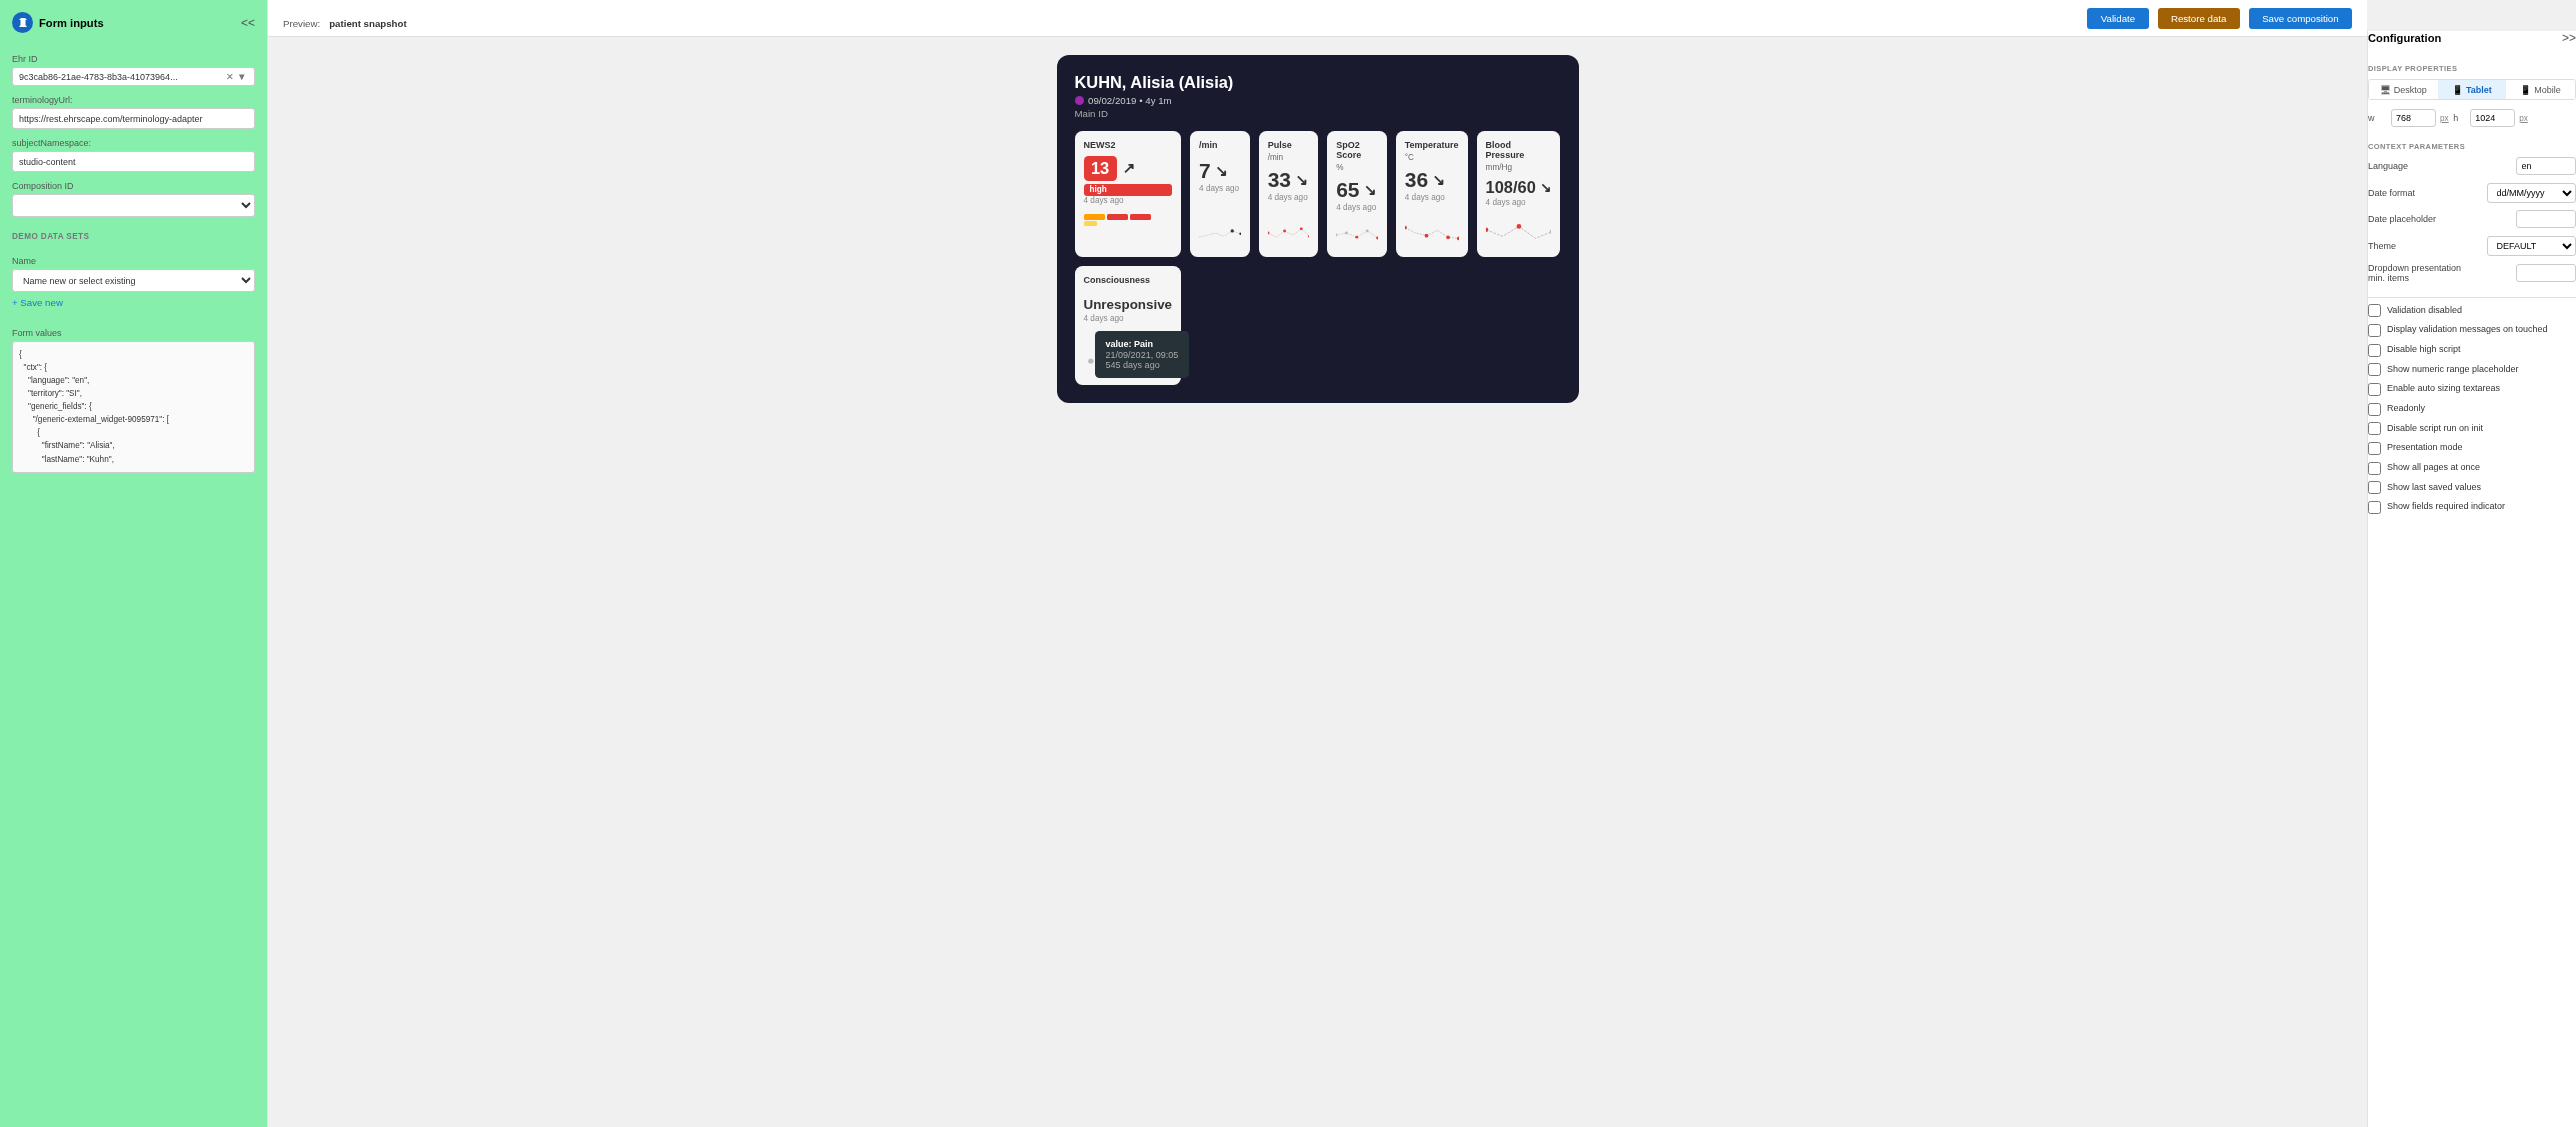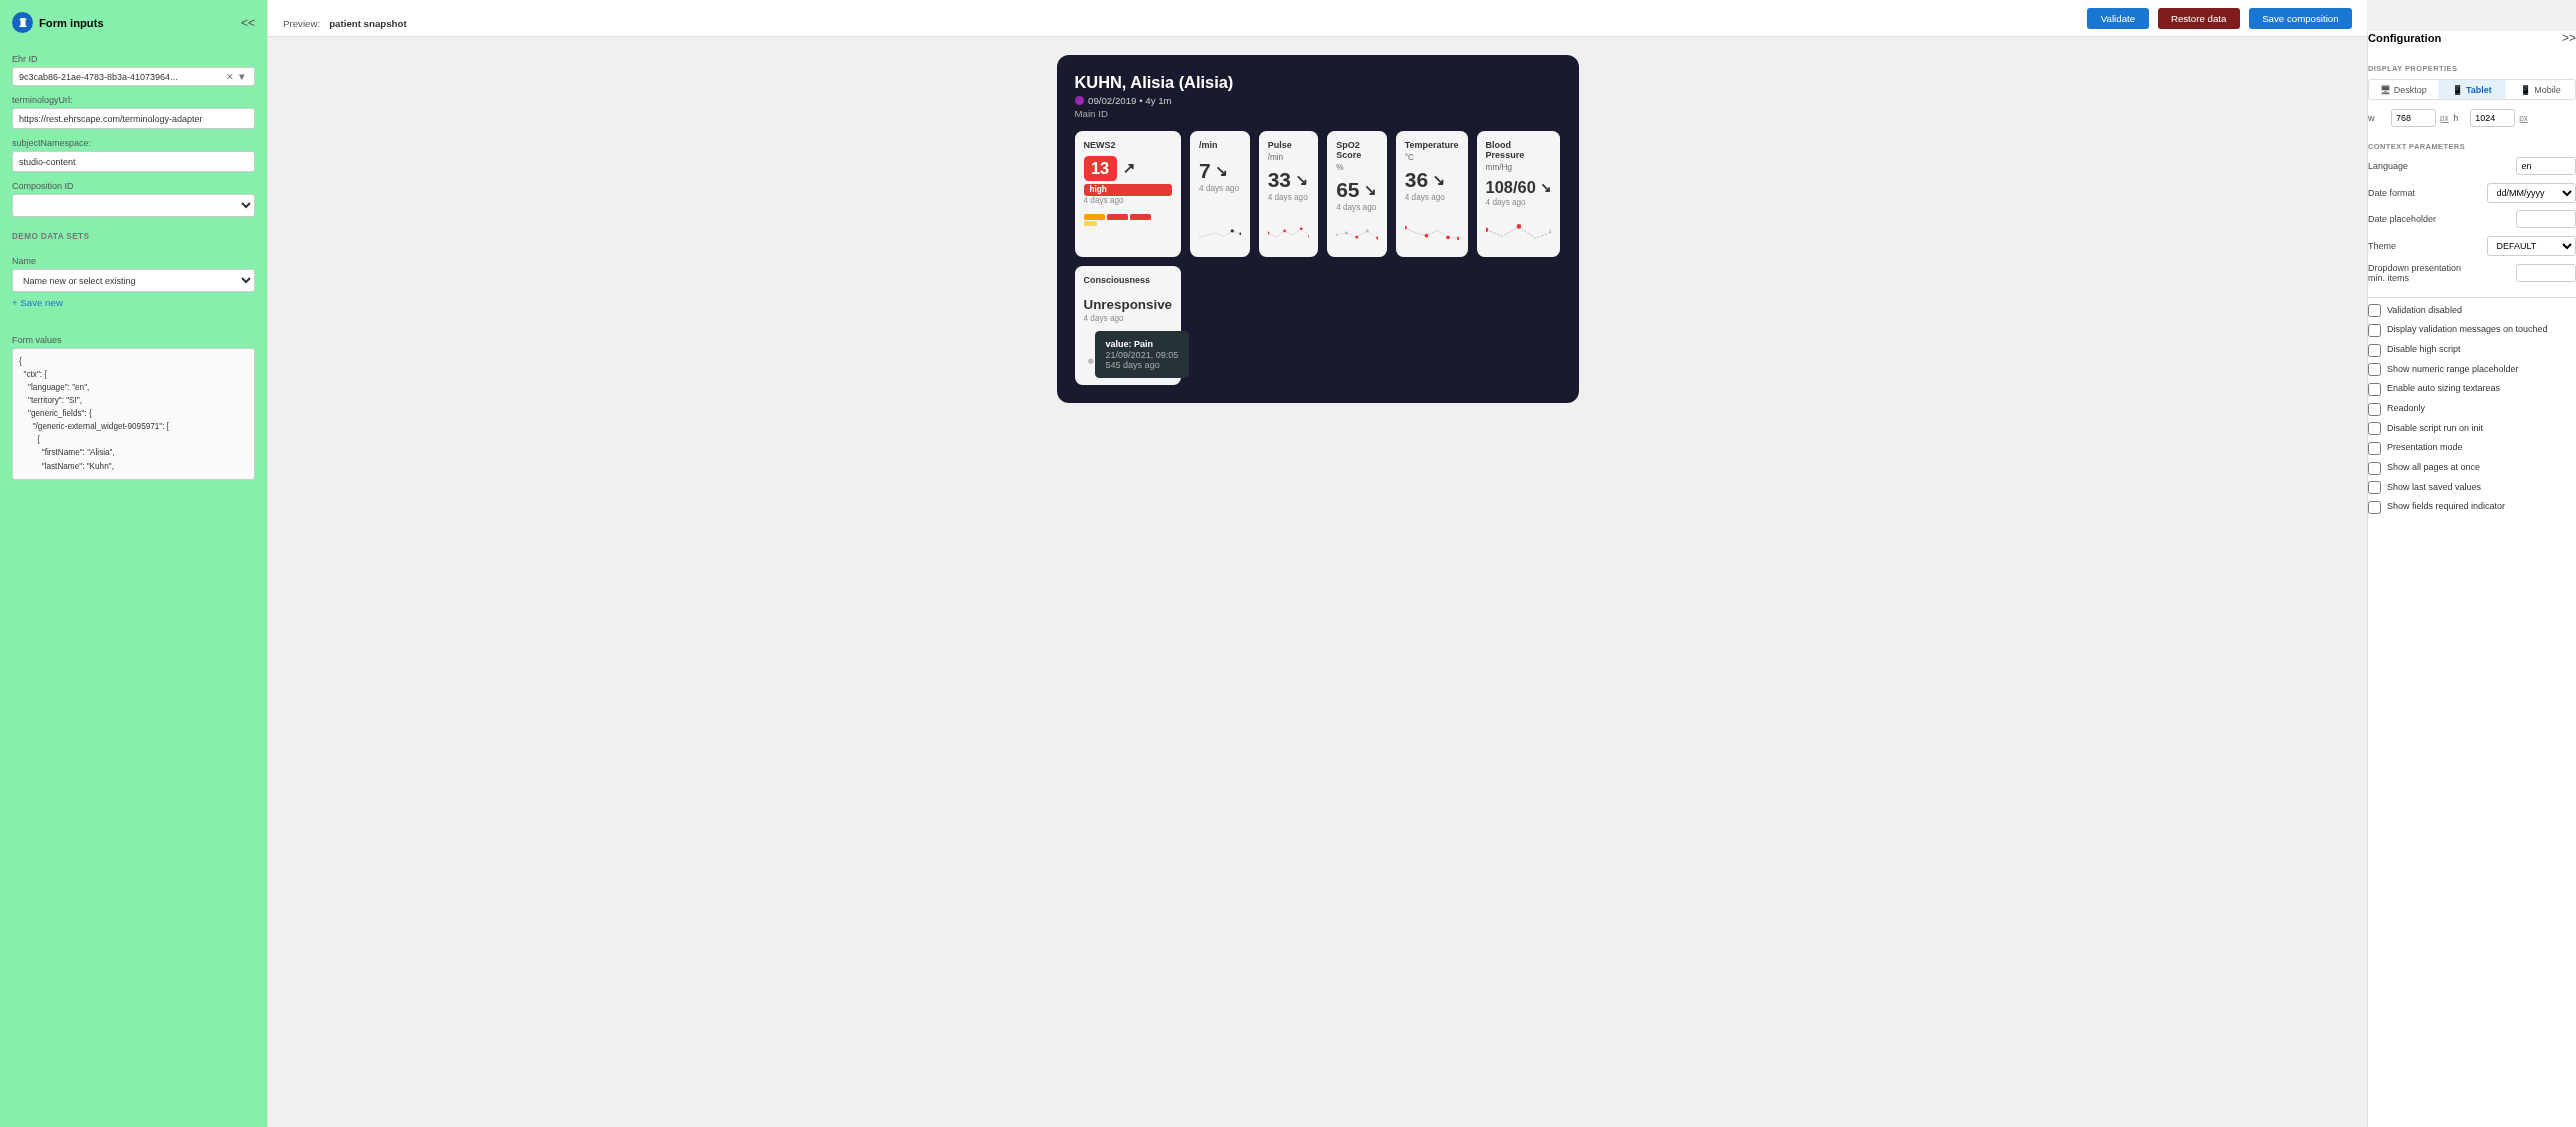--- a/index.html
+++ b/index.html
@@ -25,41 +25,41 @@
       background: none; border: none; cursor: pointer; color: #777; padding: 0 1.5px; font-size: 9.7px;
     }
     .text-input {
       width: 100%; border: 0.7px solid #ccc; border-radius: 3px; padding: 4.5px 6px; font-size: 9px; color: #333;
     }
     .select-input {
       width: 100%; border: 0.7px solid #ccc; border-radius: 3px; padding: 4.5px 6px; font-size: 9px; color: #333; background: #fff; appearance: auto;
     }
     .section-title { font-size: 8.2px; font-weight: 700; color: #777; text-transform: uppercase; margin-top: 15px; margin-bottom: 6px; letter-spacing: 0.4px; }
     .save-new-link { color: #1976d2; font-size: 9.7px; cursor: pointer; margin-top: 4.5px; display: inline-block; }
-    .form-values-label { font-size: 9px; color: #555; margin-top: 27px; margin-bottom: 3px; }
+    .form-values-label { font-size: 9px; color: #555; margin-top: 20px; margin-bottom: 3px; }
     .form-values-box {
       border: 0.7px solid #ccc; border-radius: 3px; padding: 6px; font-size: 8.2px; color: #333;
       background: #fafafa; line-height: 1.6; white-space: pre; overflow: auto; max-height: 149px;
     }
     .logo-area { display: flex; align-items: center; gap: 6px; }
     .logo-icon { width: 21px; height: 21px; background: #1565c0; border-radius: 50%; display: flex; align-items: center; justify-content: center; }
     .logo-icon svg { fill: white; }
 
     
     #center-panel {
       flex: 1; display: flex; flex-direction: column; overflow: hidden; background: #f0f0f0;
     }
     .preview-toolbar {
       display: flex; align-items: flex-end; padding: 7.5px 15px; background: #fff; border-bottom: 0.7px solid #e0e0e0; gap: 9px;
     }
     .preview-label { font-size: 9.7px; color: #555; }
     .preview-name { font-size: 9.7px; font-weight: 600; color: #333; }
     .spacer { flex: 1; }
     .btn-validate { background: #1976d2; color: white; border: none; border-radius: 3px; padding: 5.2px 13.4px; cursor: pointer; font-size: 9.7px; }
-    .btn-restore { background: #7f1d1d; color: white; border: none; border-radius: 3px; padding: 5.2px 13.4px; cursor: pointer; font-size: 9.7px; }
+    .btn-restore { background: #a16207; color: white; border: none; border-radius: 3px; padding: 5.2px 13.4px; cursor: pointer; font-size: 9.7px; }
     .btn-save-comp { background: #1976d2; color: white; border: none; border-radius: 3px; padding: 5.2px 13.4px; cursor: pointer; font-size: 9.7px; }
 
     .preview-content {
       flex: 1; overflow-y: auto; padding: 18px; display: flex; justify-content: center; align-items: flex-start;
     }
 
     
     .patient-card {
       background: #1a1a2e; border-radius: 12px; padding: 18px; width: 522px; color: white;
     }

